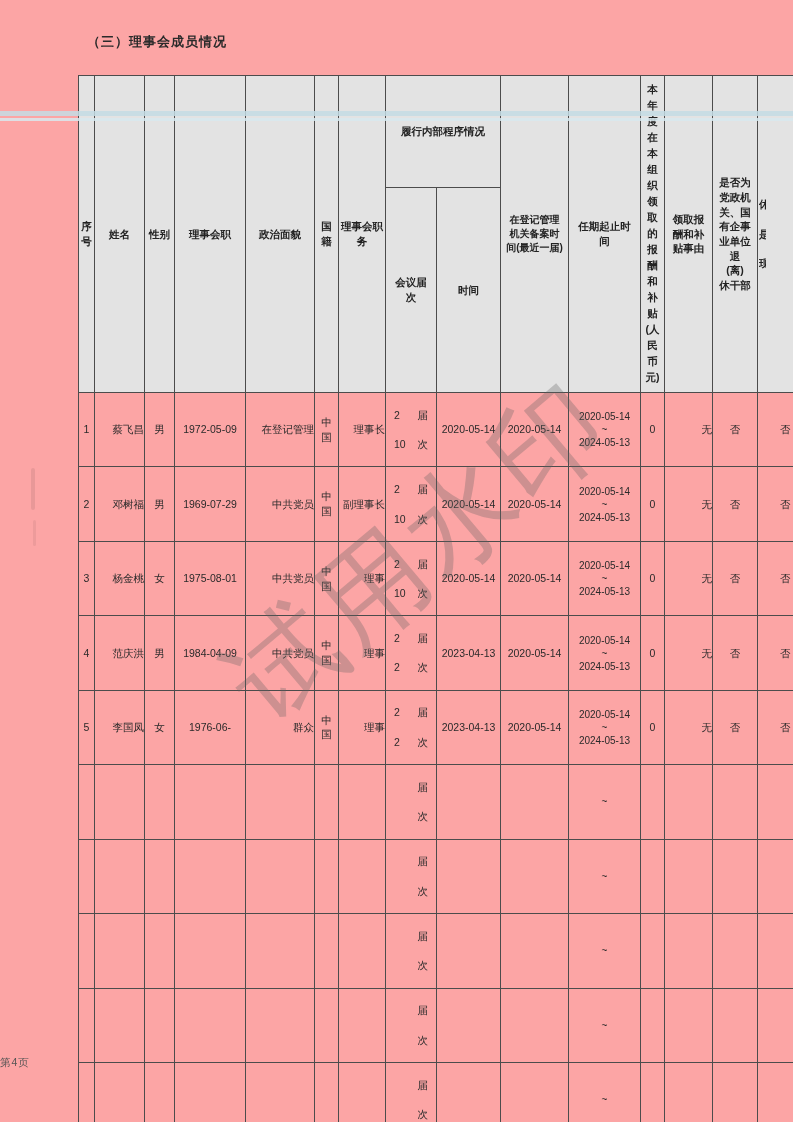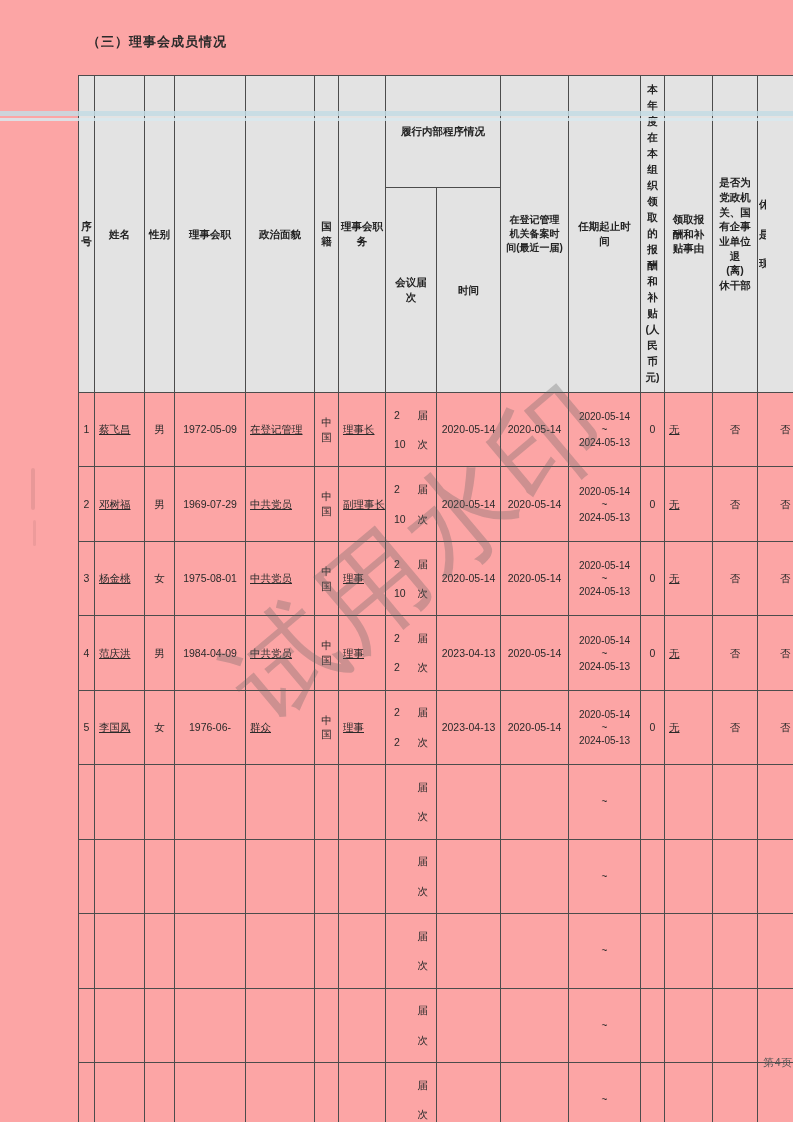--- a/index.html
+++ b/index.html
@@ -7,35 +7,35 @@
         font-family:"Liberation Sans","DejaVu Sans",sans-serif;color:#2a2a2a;margin:0 auto;}
   .title{position:absolute;left:87px;top:33px;font-size:13px;font-weight:700;letter-spacing:1px;}
   table.grid{position:absolute;left:78px;top:75px;width:754px;border-collapse:collapse;table-layout:fixed;
              border-bottom:2px solid #3c3c3c;}
   .grid th,.grid td{border:1px solid #4c4c4c;padding:0;font-size:10.5px;font-weight:400;
              text-align:center;vertical-align:middle;white-space:pre-line;line-height:1.4;
              overflow:hidden;}
   .grid th{background:#e3e3e3;font-weight:600;color:#222;}
   tr.h1{height:112px;} tr.h2{height:205px;}
   tr.data{height:54px;} tr.empty{height:53px;}
-  td.left{text-align:left;padding-left:4px;text-decoration:underline;}
+  td.left{text-align:right;padding-left:4px;}
   th.vert{font-size:10.5px;line-height:1.52;}
   th.filing{font-size:10px;margin-top:20px;}
   .session .srow{display:flex;justify-content:space-between;padding:0 8px;}
   td.term{font-size:10px;line-height:1.3;}
   td.cut{text-align:left;padding-left:22px;}
   th.cliphead{text-align:left;padding-left:1px;background:#e3e3e3;}
   .clipline{display:block;height:15px;line-height:15px;}
   .clipline span{display:inline-block;width:7px;overflow:hidden;vertical-align:top;}
   .scanband1{position:absolute;left:0;top:111px;width:793px;height:5px;background:#c4dce4;opacity:.85;z-index:6;}
   .scanband2{position:absolute;left:0;top:118px;width:793px;height:3px;background:#d8e9ef;opacity:.85;z-index:6;}
   .watermark{position:absolute;left:250px;top:640px;font-size:110px;letter-spacing:4px;line-height:110px;
              color:rgba(95,95,95,0.30);transform:rotate(-40deg);transform-origin:0 60%;
              white-space:nowrap;z-index:5;pointer-events:none;font-weight:400;}
-  .footer{position:absolute;left:0;top:1056px;width:793px;text-align:right;font-size:10.5px;
+  .footer{position:absolute;left:0;top:1056px;width:793px;text-align:left;font-size:10.5px;
           color:#555;letter-spacing:1px;}
   .smudge1{position:absolute;left:31px;top:468px;width:4px;height:42px;background:rgba(0,0,0,0.08);border-radius:2px;}
   .smudge2{position:absolute;left:33px;top:520px;width:3px;height:26px;background:rgba(0,0,0,0.06);border-radius:2px;}
 </style>
 </head>
 <body>
 
 <div class="page">
 
   <div class="title">（三）理事会成员情况</div>

